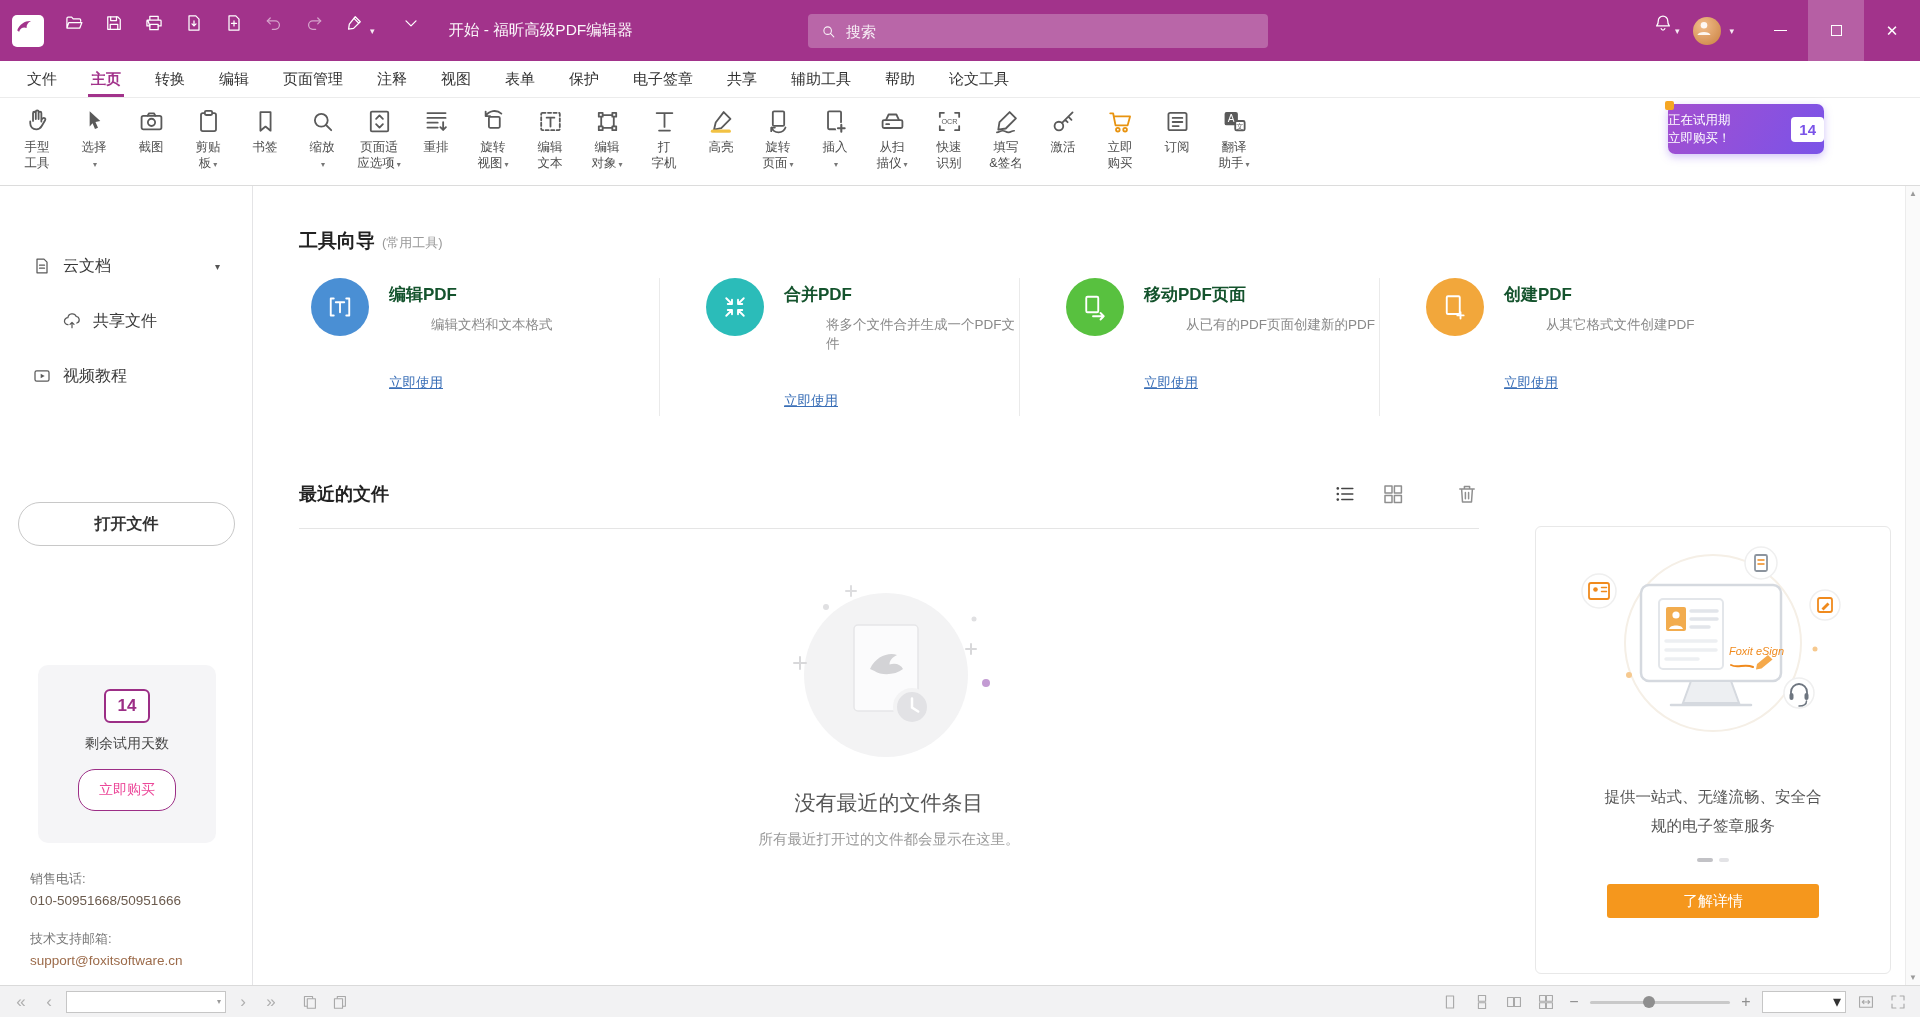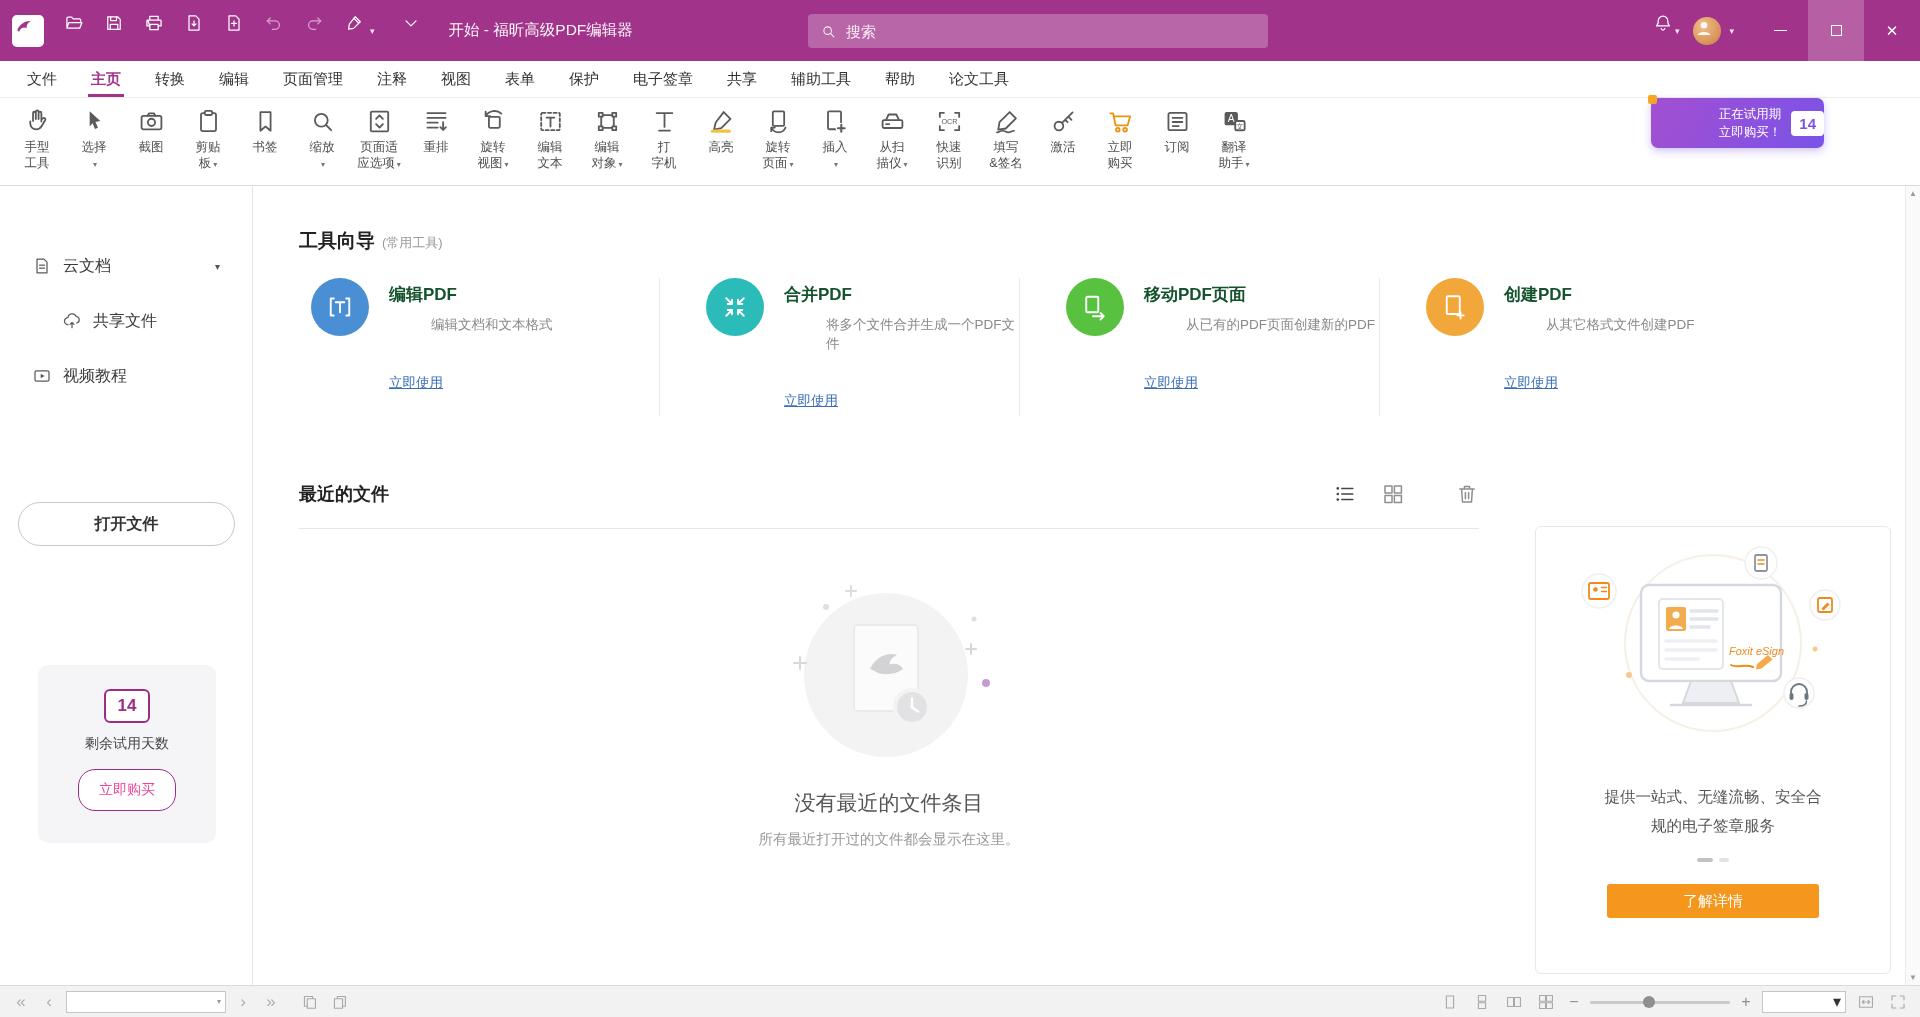--- a/index.html
+++ b/index.html
@@ -36,21 +36,21 @@
   .menu-item.active::after { content:""; position:absolute; left:14px; right:14px; bottom:0; height:3px; background:#A2338B; }
 
   
   .ribbon { position:absolute; top:98px; left:0; right:0; height:88px; background:#fff; border-bottom:1px solid #DCDCDC; }
   .ribbon-tools { display:flex; align-items:flex-start; padding:7px 0 0 10px; gap:3px; }
   .tool { width:54px; border:none; background:transparent; display:flex; flex-direction:column; align-items:center; text-align:center; color:#4D4D4D; font-size:12.5px; line-height:1.3; font-family:inherit; cursor:pointer; padding:2px 0; border-radius:3px; }
   .tool-icon { width:29px; height:29px; color:#5A5A5A; margin-bottom:3px; }
   .tool.accent .tool-icon { color:#E8930F; }
   .tool-label { white-space:pre-line; }
   .tool-label .caret { font-size:8px; color:#777; margin-left:2px; }
-  .trial-badge { position:absolute; right:96px; top:0; width:173px; height:50px; border-radius:7px; background:linear-gradient(120deg,#A34FD0,#7A53E8); color:#fff; display:flex; align-items:center; justify-content:flex-end; gap:10px; box-shadow:0 3px 8px rgba(122,83,232,.35); cursor:pointer; }
+  .trial-badge { position:absolute; right:96px; top:6px; width:156px; height:50px; border-radius:7px; background:linear-gradient(120deg,#A34FD0,#7A53E8); color:#fff; display:flex; align-items:center; justify-content:space-between; gap:10px; box-shadow:0 3px 8px rgba(122,83,232,.35); cursor:pointer; }
   .trial-badge::before { content:""; position:absolute; left:-3px; top:-3px; width:9px; height:9px; border-radius:2px; background:#F5A623; }
   .trial-lines { font-size:12.5px; line-height:1.45; text-align:left; }
   .trial-days { background:#fff; color:#7A53E8; font-weight:bold; border-radius:4px; padding:4px 8px; font-size:15px; }
 
   
   .workspace { position:absolute; top:186px; bottom:32px; left:0; right:0; display:flex; background:#fff; }
   .sidebar { width:253px; flex:none; border-right:1px solid #E4E4E6; position:relative; }
   .side-nav { padding-top:58px; }
   .nav-item { height:44px; margin:0 18px 11px 18px; border-radius:5px; display:flex; align-items:center; gap:11px; padding:0 14px; font-size:16px; color:#3A3A3A; cursor:pointer; }
   .nav-item.active { background:#EDEDF0; color:#A2338B; font-weight:bold; }
@@ -448,20 +448,26 @@
                 <path d="M10.4 9.2l4.8 2.8-4.8 2.8z" fill="currentColor" stroke="none"></path>
               </svg></span>
             <span>视频教程</span>
           </div>
         </div>
       <button class="open-btn">打开文件</button>
       <div class="trial-card">
         <div class="trial-num">14</div>
         <div class="trial-cap">剩余试用天数</div>
         <button class="trial-buy">立即购买</button>
+      </div>
+      <div class="contact">
+        <div class="lbl">销售电话:</div>
+        <div class="phone">010-50951668/50951666</div>
+        <div class="lbl">技术支持邮箱:</div>
+        <div class="mail">support@foxitsoftware.cn</div>
       </div>
     </aside>
 
     <main class="content">
       <div class="tools-head">
         <span>工具向导</span><span class="sub">(常用工具)</span>
       </div>
       <div class="cards">
           <div class="card"><div class="card-row">
               <span class="card-icon" style="background: rgb(74, 143, 212);">

